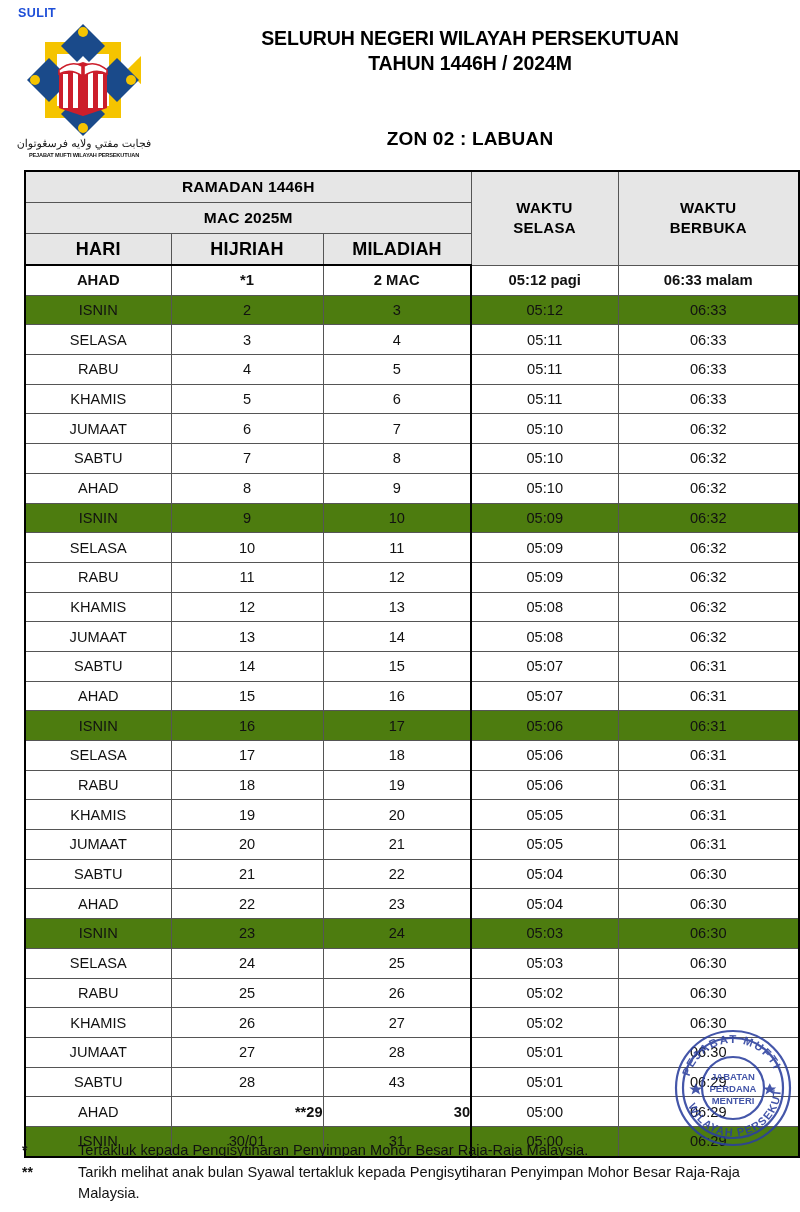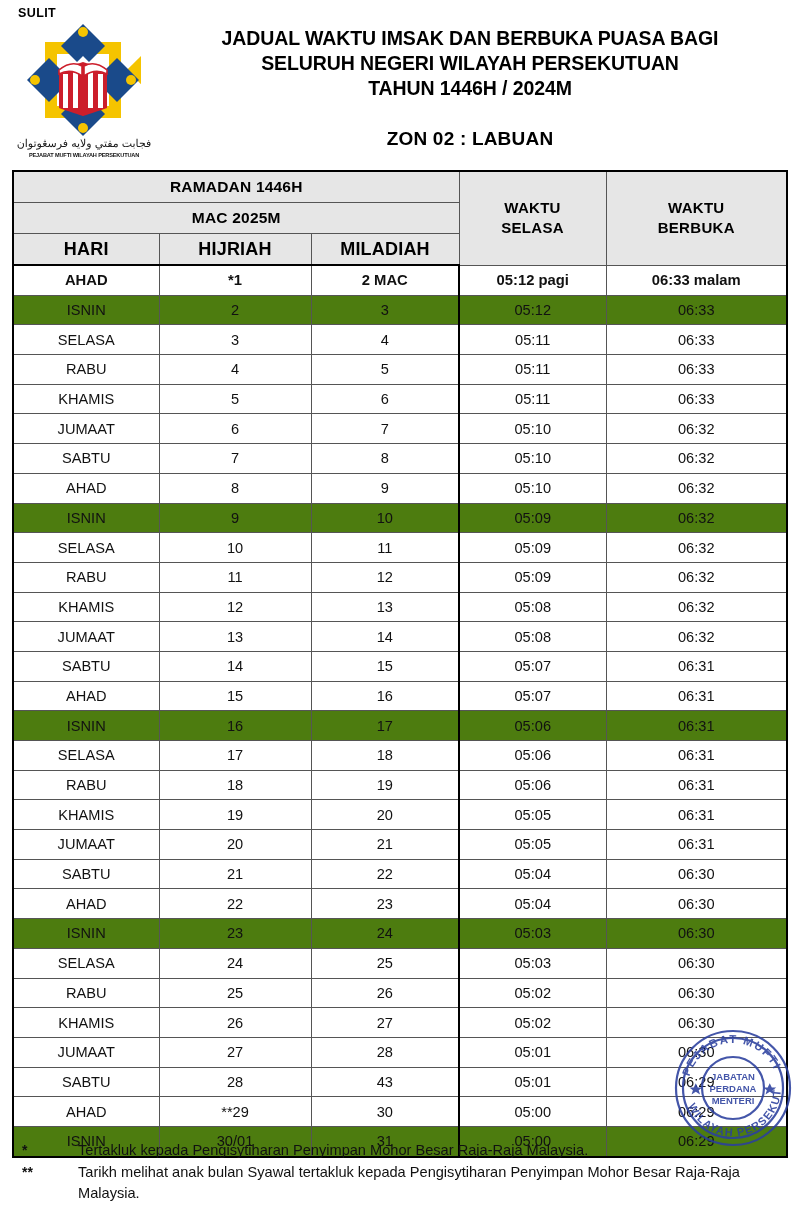--- a/index.html
+++ b/index.html
@@ -21,21 +21,21 @@
     position: relative;
     height: 168px;
   }
   .sulit {
     position: absolute;
     left: 18px;
     top: 6px;
     font-size: 12.5px;
     font-weight: bold;
     letter-spacing: 0.4px;
-    color: #000000;
+    color: #1d4ed8;
   }
   .logo-wrap {
     position: absolute;
     left: 14px;
     top: 22px;
     width: 140px;
     height: 140px;
   }
   .logo-mark {
     position: absolute;
@@ -90,21 +90,21 @@
     width: 640px;
     text-align: center;
     font-size: 19px;
     font-weight: bold;
     letter-spacing: 0.2px;
   }
 
   
   .table-wrap {
     position: absolute;
-    left: 12px;
+    left: 24px;
     top: 170px;
     width: 776px;
   }
   table.sched {
     border-collapse: collapse;
     table-layout: fixed;
     width: 776px;
     border: 2.5px solid #000;
   }
   table.sched th,
@@ -157,21 +157,22 @@
     border-left: 2.5px solid #000;
   }
   tbody tr.alt td {
     background: #4d7c0f;
   }
   tbody tr.first td {
     font-weight: bold;
     font-size: 14.8px;
   }
   tbody td.bold {
-    font-weight: normal;
+    font-weight: bold;
+    text-align: right;
   }
 
   
   .stamp {
     position: absolute;
     left: 672px;
     top: 1027px;
     width: 122px;
     height: 122px;
     pointer-events: none;
@@ -247,21 +248,20 @@
           <path d="M34,48 Q46,38 57,44 L57,54 Q46,46 34,52 Z" fill="#ffffff" stroke="#cc1e2b" stroke-width="1.6"></path>
           <path d="M82,48 Q70,38 59,44 L59,54 Q70,46 82,52 Z" fill="#ffffff" stroke="#cc1e2b" stroke-width="1.6"></path>
         </g>
       </svg>
     </div>
     <div class="logo-caption-jawi">فجابت مفتي ولايه فرسڠوتوان</div>
     <div class="logo-caption-rumi">PEJABAT MUFTI WILAYAH PERSEKUTUAN</div>
   </div>
 
   <div class="title-block">
-    <div class="title-line">JADUAL WAKTU IMSAK DAN BERBUKA PUASA BAGI</div>
     <div class="title-line">SELURUH NEGERI WILAYAH PERSEKUTUAN</div>
     <div class="title-line">TAHUN 1446H / 2024M</div>
   </div>
 
   <div class="zone-line">ZON 02 : LABUAN</div>
 </div>
 
 <div class="table-wrap">
   <table class="sched">
     <colgroup>

